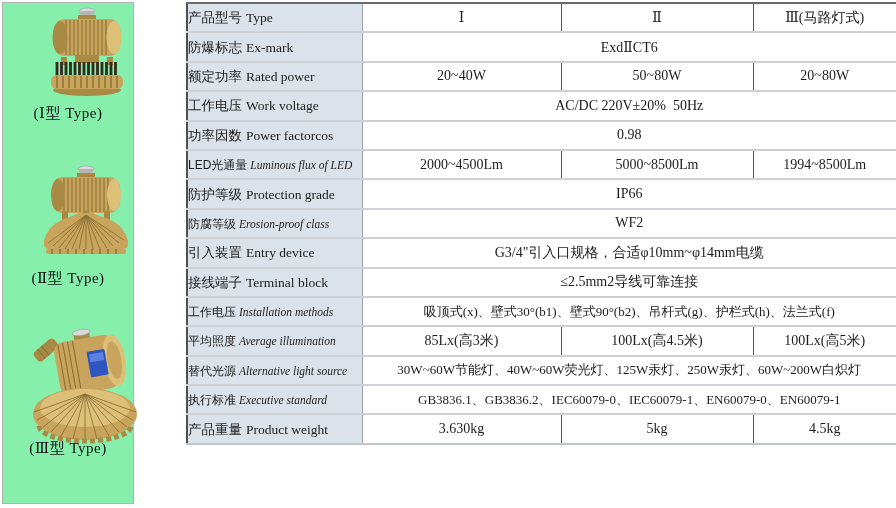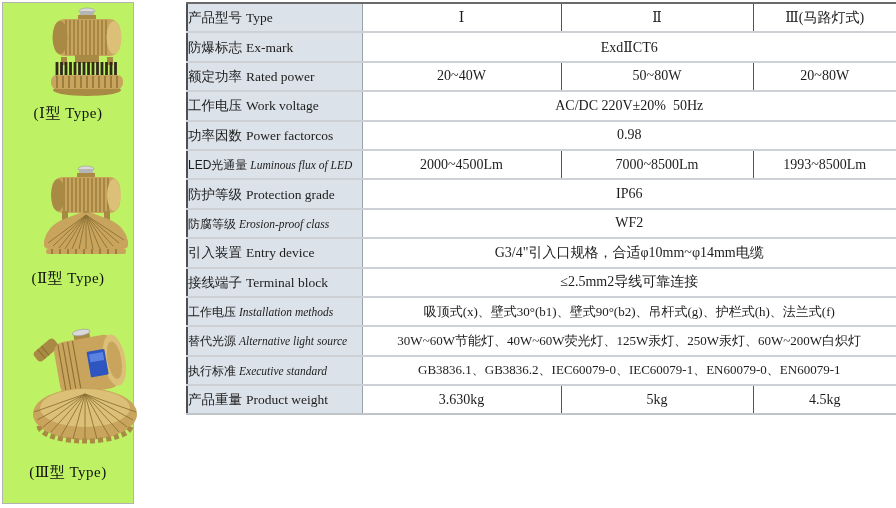--- a/index.html
+++ b/index.html
@@ -6,27 +6,27 @@
     --label-bg:#dce2e9; --grid-light:#cdd1d5; --grid-dark:#555555; --text:#1c1c1c;
     --lamp-tan:#c8a45c; --lamp-tan-light:#dcc078; --lamp-shade:#a98a44;
     --lamp-rib:#8a6f33; --fin-dark:#332a1b; --label-blue:#2e55c0; --panel-border:#b3b3b3;
   }
   html,body{margin:0;padding:0;background:#fff;}
   .stage{position:relative;width:896px;height:508px;background:#fff;overflow:hidden;
          font-family:"Liberation Serif","DejaVu Serif",serif;color:var(--text);}
 
   
   .photo-panel{position:absolute;left:2px;top:2px;width:132px;height:502px;
-               border:1px solid var(--panel-border);box-sizing:border-box;background:#bef264;}
+               border:1px solid var(--panel-border);box-sizing:border-box;background:#86efac;}
   .photo-panel svg{position:absolute;display:block;}
   .lamp-caption{position:absolute;left:0;right:0;text-align:center;font-size:15px;
                 letter-spacing:.5px;color:#111;white-space:nowrap;}
   #lamp1{left:44px;top:3px;}   #cap1{top:101px;}
   #lamp2{left:37px;top:160px;} #cap2{top:266px;}
-  #lamp3{left:26px;top:325px;} #cap3{top:460px;}
+  #lamp3{left:26px;top:325px;} #cap3{top:436px;}
 
   
   .tan{fill:var(--lamp-tan);} .tanlight{fill:var(--lamp-tan-light);}
   .shade{fill:var(--lamp-shade);} .metal{fill:#d9d9d9;stroke:#9a9a9a;stroke-width:.6;}
   .metal2{fill:#b5b5b5;} .blue{fill:var(--label-blue);} .blue2{fill:#5b82e0;}
   .rib{stroke:var(--lamp-rib);stroke-width:1.1;fill:none;}
   .rib2{stroke:var(--lamp-rib);stroke-width:1;fill:none;opacity:.85;}
   .fin{stroke:var(--fin-dark);stroke-width:2.8;fill:none;}
   .notch{stroke:var(--lamp-rib);stroke-width:1.4;fill:none;}
   .dash{stroke:var(--lamp-shade);stroke-width:5;fill:none;stroke-dasharray:5 3;}
@@ -143,42 +143,48 @@
           <td class="label"><span class="cn">工作电压</span><span class="en">Work voltage</span></td>
           <td colspan="3" class="v">AC/DC 220V±20%  50Hz</td>
         </tr>
         <tr>
           <td class="label"><span class="cn">功率因数</span><span class="en">Power factorcos</span></td>
           <td colspan="3" class="v">0.98</td>
         </tr>
         <tr>
           <td class="label tight"><span class="cn">LED光通量</span><span class="en">Luminous flux of LED</span></td>
           <td class="v">2000~4500Lm</td>
-          <td class="v sep">7000~8500Lm</td>
-          <td class="v sep">1993~8500Lm</td>
+          <td class="v sep">5000~8500Lm</td>
+          <td class="v sep">1994~8500Lm</td>
         </tr>
         <tr>
           <td class="label"><span class="cn">防护等级</span><span class="en">Protection grade</span></td>
           <td colspan="3" class="v">IP66</td>
         </tr>
         <tr>
           <td class="label tight"><span class="cn">防腐等级</span><span class="en">Erosion-proof class</span></td>
           <td colspan="3" class="v">WF2</td>
         </tr>
         <tr>
           <td class="label"><span class="cn">引入装置</span><span class="en">Entry device</span></td>
           <td colspan="3" class="v">G3/4"引入口规格，合适φ10mm~φ14mm电缆</td>
         </tr>
         <tr>
           <td class="label"><span class="cn">接线端子</span><span class="en">Terminal block</span></td>
           <td colspan="3" class="v">≤2.5mm2导线可靠连接</td>
         </tr>
         <tr>
           <td class="label tight"><span class="cn">工作电压</span><span class="en">Installation methods</span></td>
           <td colspan="3" class="v tight">吸顶式(x)、壁式30°(b1)、壁式90°(b2)、吊杆式(g)、护栏式(h)、法兰式(f)</td>
+        </tr>
+        <tr>
+          <td class="label tight"><span class="cn">平均照度</span><span class="en">Average illumination</span></td>
+          <td class="v">85Lx(高3米)</td>
+          <td class="v sep">100Lx(高4.5米)</td>
+          <td class="v sep">100Lx(高5米)</td>
         </tr>
         <tr>
           <td class="label tight"><span class="cn">替代光源</span><span class="en">Alternative light source</span></td>
           <td colspan="3" class="v tight">30W~60W节能灯、40W~60W荧光灯、125W汞灯、250W汞灯、60W~200W白炽灯</td>
         </tr>
         <tr>
           <td class="label tight"><span class="cn">执行标准</span><span class="en">Executive standard</span></td>
           <td colspan="3" class="v tight">GB3836.1、GB3836.2、IEC60079-0、IEC60079-1、EN60079-0、EN60079-1</td>
         </tr>
         <tr>

